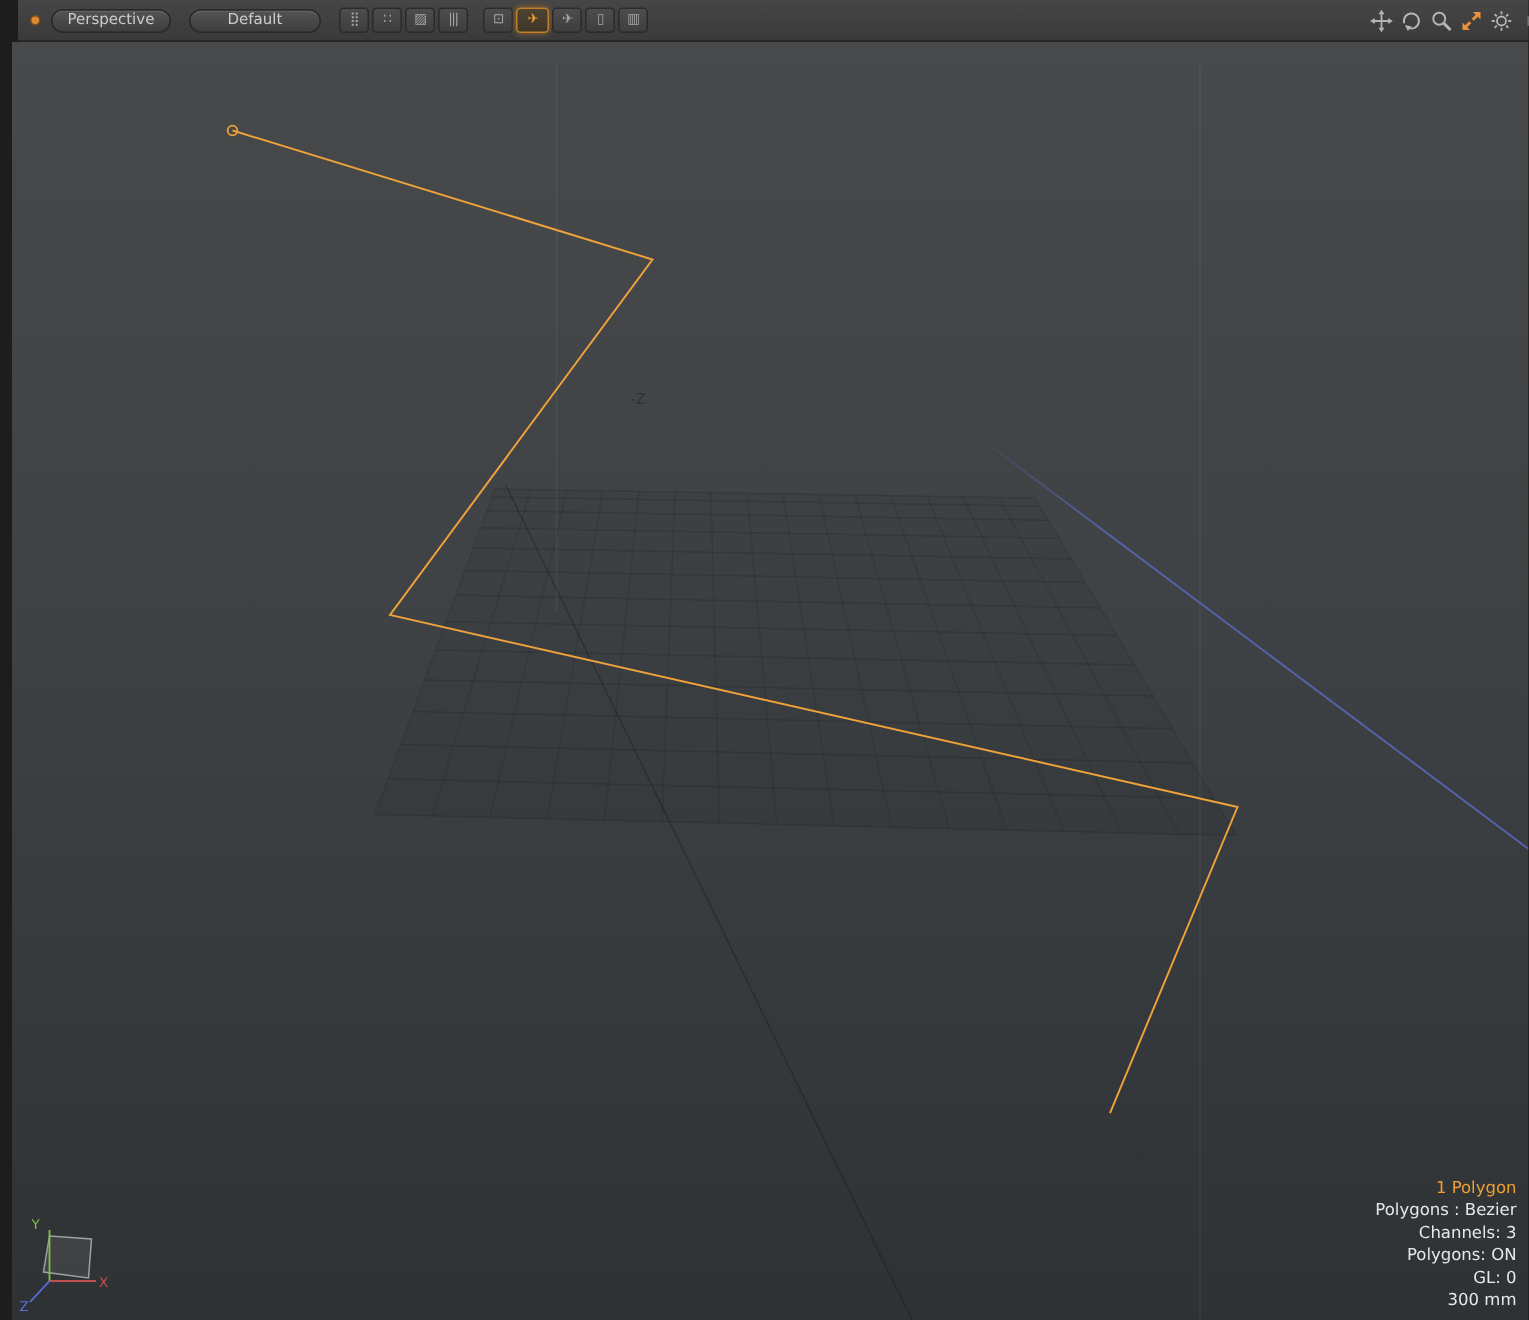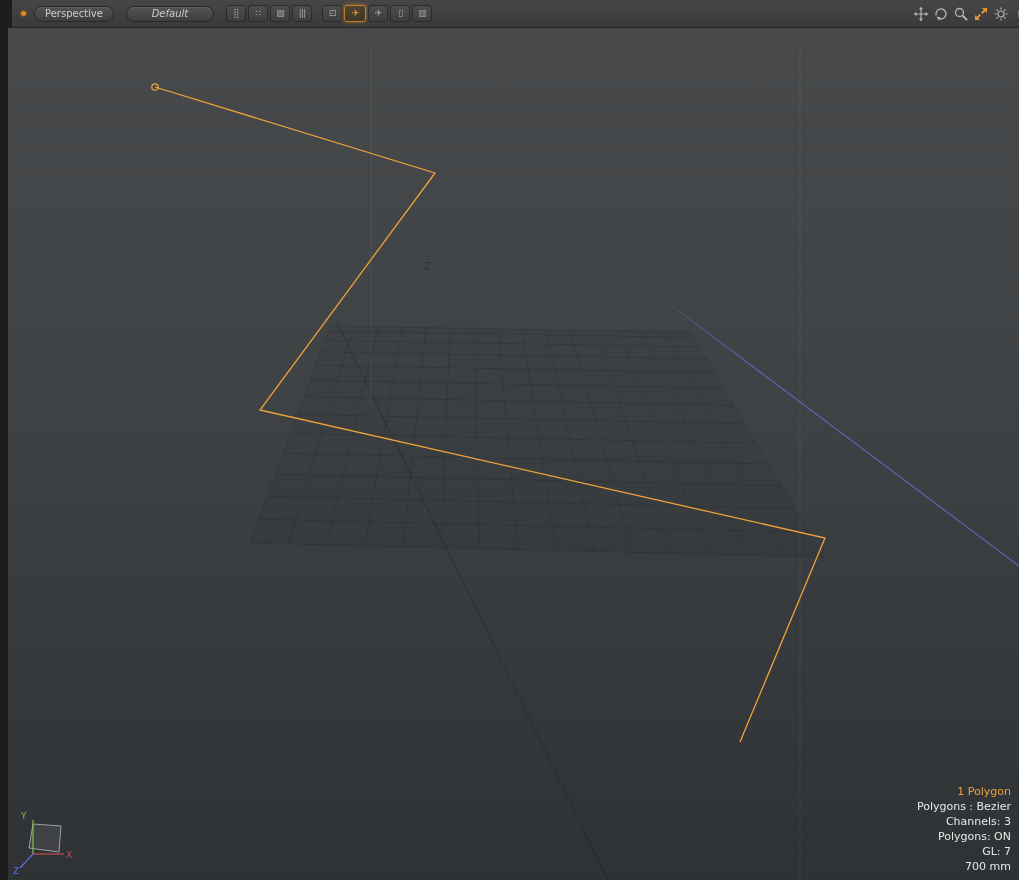--- a/index.html
+++ b/index.html
@@ -20,21 +20,21 @@
   }
   .pill {
     height:16px; border-radius:8px; border:1px solid #282828;
     background:linear-gradient(#545454,#3e3e3e);
     box-shadow:inset 0 1px 0 rgba(255,255,255,.09);
     color:#cccccc; font-size:10px; line-height:13px; text-align:center;
     padding:0 10px; margin-right:12px; cursor:default;
     font-family:inherit;
   }
   .pill.persp { min-width:76px; }
-  .pill.shade { min-width:88px;font-style:italic; }
+  .pill.shade { min-width:88px; }
   .igroup { display:flex; align-items:center; }
   .ibtn {
     width:20px; height:17px; margin-right:2px; border-radius:3px;
     background:linear-gradient(#4d4d4d,#3e3e3e); border:1px solid #2b2b2b;
     color:#a6a6a6; font-size:9px; line-height:1;
     display:flex; align-items:center; justify-content:center;
     font-family:inherit; padding:0;
   }
   .ibtn span { pointer-events:none; letter-spacing:-1px; }
   .ibtn.gap { margin-left:8px; }
@@ -211,17 +211,17 @@
       <text x="11" y="13" fill="#86bf4a">Y</text>
       <text x="56" y="52" fill="#c25050">X</text>
       <text x="3" y="68" fill="#5b6ee1">Z</text>
     </svg>
 
     <div class="info">
       <div class="hl">1 Polygon</div>
       <div>Polygons : Bezier</div>
       <div>Channels: 3</div>
       <div>Polygons: ON</div>
-      <div>GL: 7</div>
-      <div>700 mm</div>
+      <div>GL: 0</div>
+      <div>300 mm</div>
     </div>
   </div>
 </div>
 
 </body></html>

